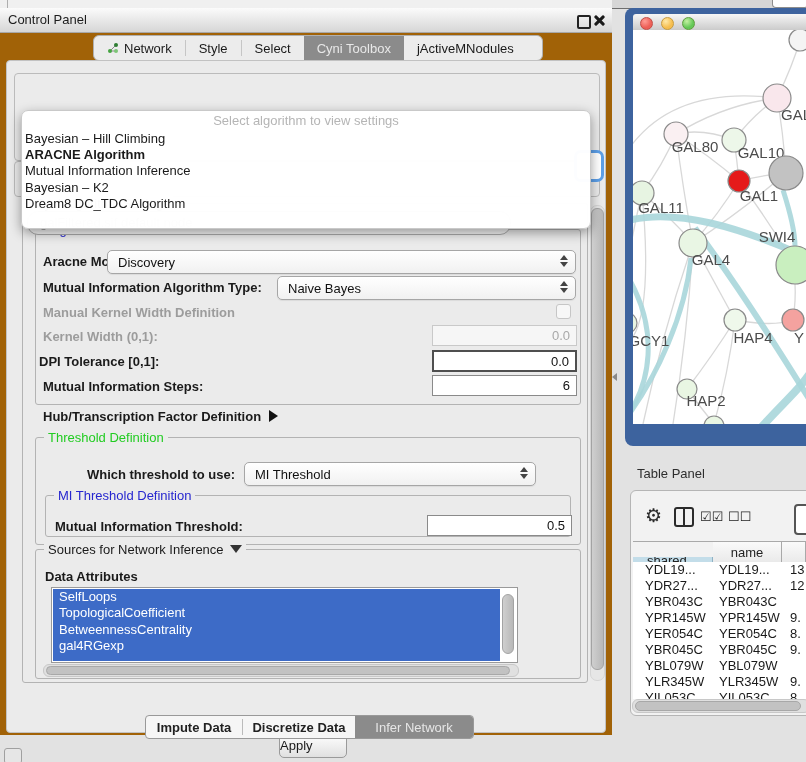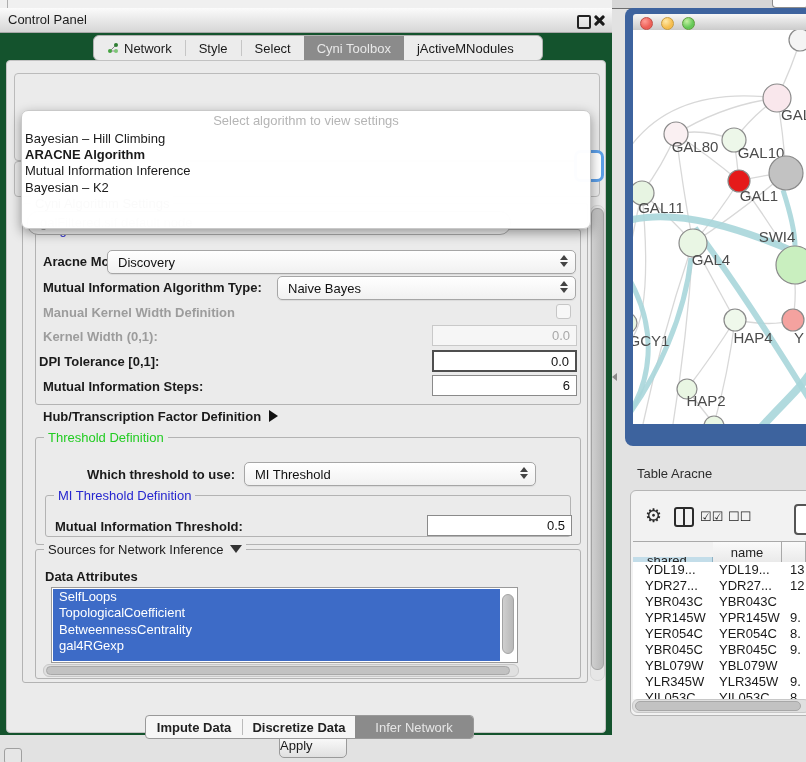--- a/index.html
+++ b/index.html
@@ -1,20 +1,20 @@
 <!DOCTYPE html>
 <html><head>
 <meta charset="utf-8">
 <style>
   html,body{margin:0;padding:0}
   body{width:806px;height:762px;position:relative;overflow:hidden;
        background:#e2e2e2;font-family:"Liberation Sans",sans-serif;font-size:13px;color:#1a1a1a;}
   .abs{position:absolute}
   
-  .cp{left:0;top:8px;width:612px;height:727px;background:#14532d;}
+  .cp{left:0;top:8px;width:612px;height:727px;background:#a16207;}
   .cp-titlebar{left:0;top:0;width:612px;height:24px;background:linear-gradient(#fbfbfb,#d6d6d6);
                border-bottom:1px solid #a8a8a8;}
   .cp-title{left:8px;top:4px;font-size:13px;color:#1c1c1c}
   .winbtn-float{left:577px;top:7px;width:10px;height:10px;border:2px solid #222;border-radius:2px}
   .winbtn-close{left:593px;top:6px;width:12px;height:12px}
   .winbtn-close i{position:absolute;left:5px;top:0;width:3px;height:13px;background:#1a1a1a;border-radius:1px}
   .winbtn-close i.a{transform:rotate(45deg)} .winbtn-close i.b{transform:rotate(-45deg)}
   .tabbar{left:93px;top:27px;height:24px;width:448px;display:flex;align-items:stretch;
           border:1px solid #b0b0b0;border-radius:6px;background:#ececec;overflow:hidden}
   .tab{display:flex;align-items:center;padding:0 13px;color:#1a1a1a;white-space:nowrap}
@@ -162,20 +162,21 @@
       <span>galFiltered.sif default node</span>
     </div>
 
     <div class="abs popup">
       <div class="ph">Select algorithm to view settings</div>
       <div>
           <div class="mi">Bayesian – Hill Climbing</div>
           <div class="mi b">ARACNE Algorithm</div>
           <div class="mi">Mutual Information Inference</div>
           <div class="mi">Bayesian – K2</div>
+          <div class="mi">Dream8 DC_TDC Algorithm</div>
         </div>
     </div>
 
     <div class="group" style="left:15px;top:142px;width:564px;height:478px">
       <span class="legend">Cyni Algorithm Settings</span>
     </div>
     <div class="vtrack" style="left:583px;top:144px;width:13px;height:474px"></div>
     <div class="vthumb" style="left:584px;top:147px;width:11px;height:460px"></div>
 
     <div class="group" style="left:28px;top:168px;width:544px;height:174px">
@@ -315,21 +316,21 @@
       <circle cx="160" cy="290" r="11" fill="#f4a29f" stroke="#8a8a8a" stroke-width="1.2"></circle>
       <text x="166" y="313" text-anchor="middle" font-size="15" fill="#4c4c4c" font-family="&quot;Liberation Sans&quot;,sans-serif">Y</text>
       <circle cx="-6" cy="293" r="10" fill="#e7f4e2" stroke="#8a8a8a" stroke-width="1.2"></circle>
       <text x="16" y="316" text-anchor="middle" font-size="15" fill="#4c4c4c" font-family="&quot;Liberation Sans&quot;,sans-serif">GCY1</text>
       <circle cx="54" cy="359" r="10" fill="#e9f6e3" stroke="#8a8a8a" stroke-width="1.2"></circle>
       <text x="73" y="376" text-anchor="middle" font-size="15" fill="#4c4c4c" font-family="&quot;Liberation Sans&quot;,sans-serif">HAP2</text>
       <circle cx="81" cy="396" r="10" fill="#e9f6e3" stroke="#8a8a8a" stroke-width="1.2"></circle>
     </svg>
 </div>
 
-<span class="abs tp-title">Table Aracne</span>
+<span class="abs tp-title">Table Panel</span>
 <div class="abs tpbox"></div>
 <span class="abs gear">⚙</span>
 <div class="abs splitcols">
     <i></i>
   </div>
 <span class="abs ckpair" style="left:700px;top:508px">☑☑</span>
 <span class="abs ckpair" style="left:728px;top:508px">☐☐</span>
 <div class="abs partial-icon"></div>
 <div class="abs thead">
     <span class="th sel" style="width: 80px; margin-top: 15px;">shared...</span>

